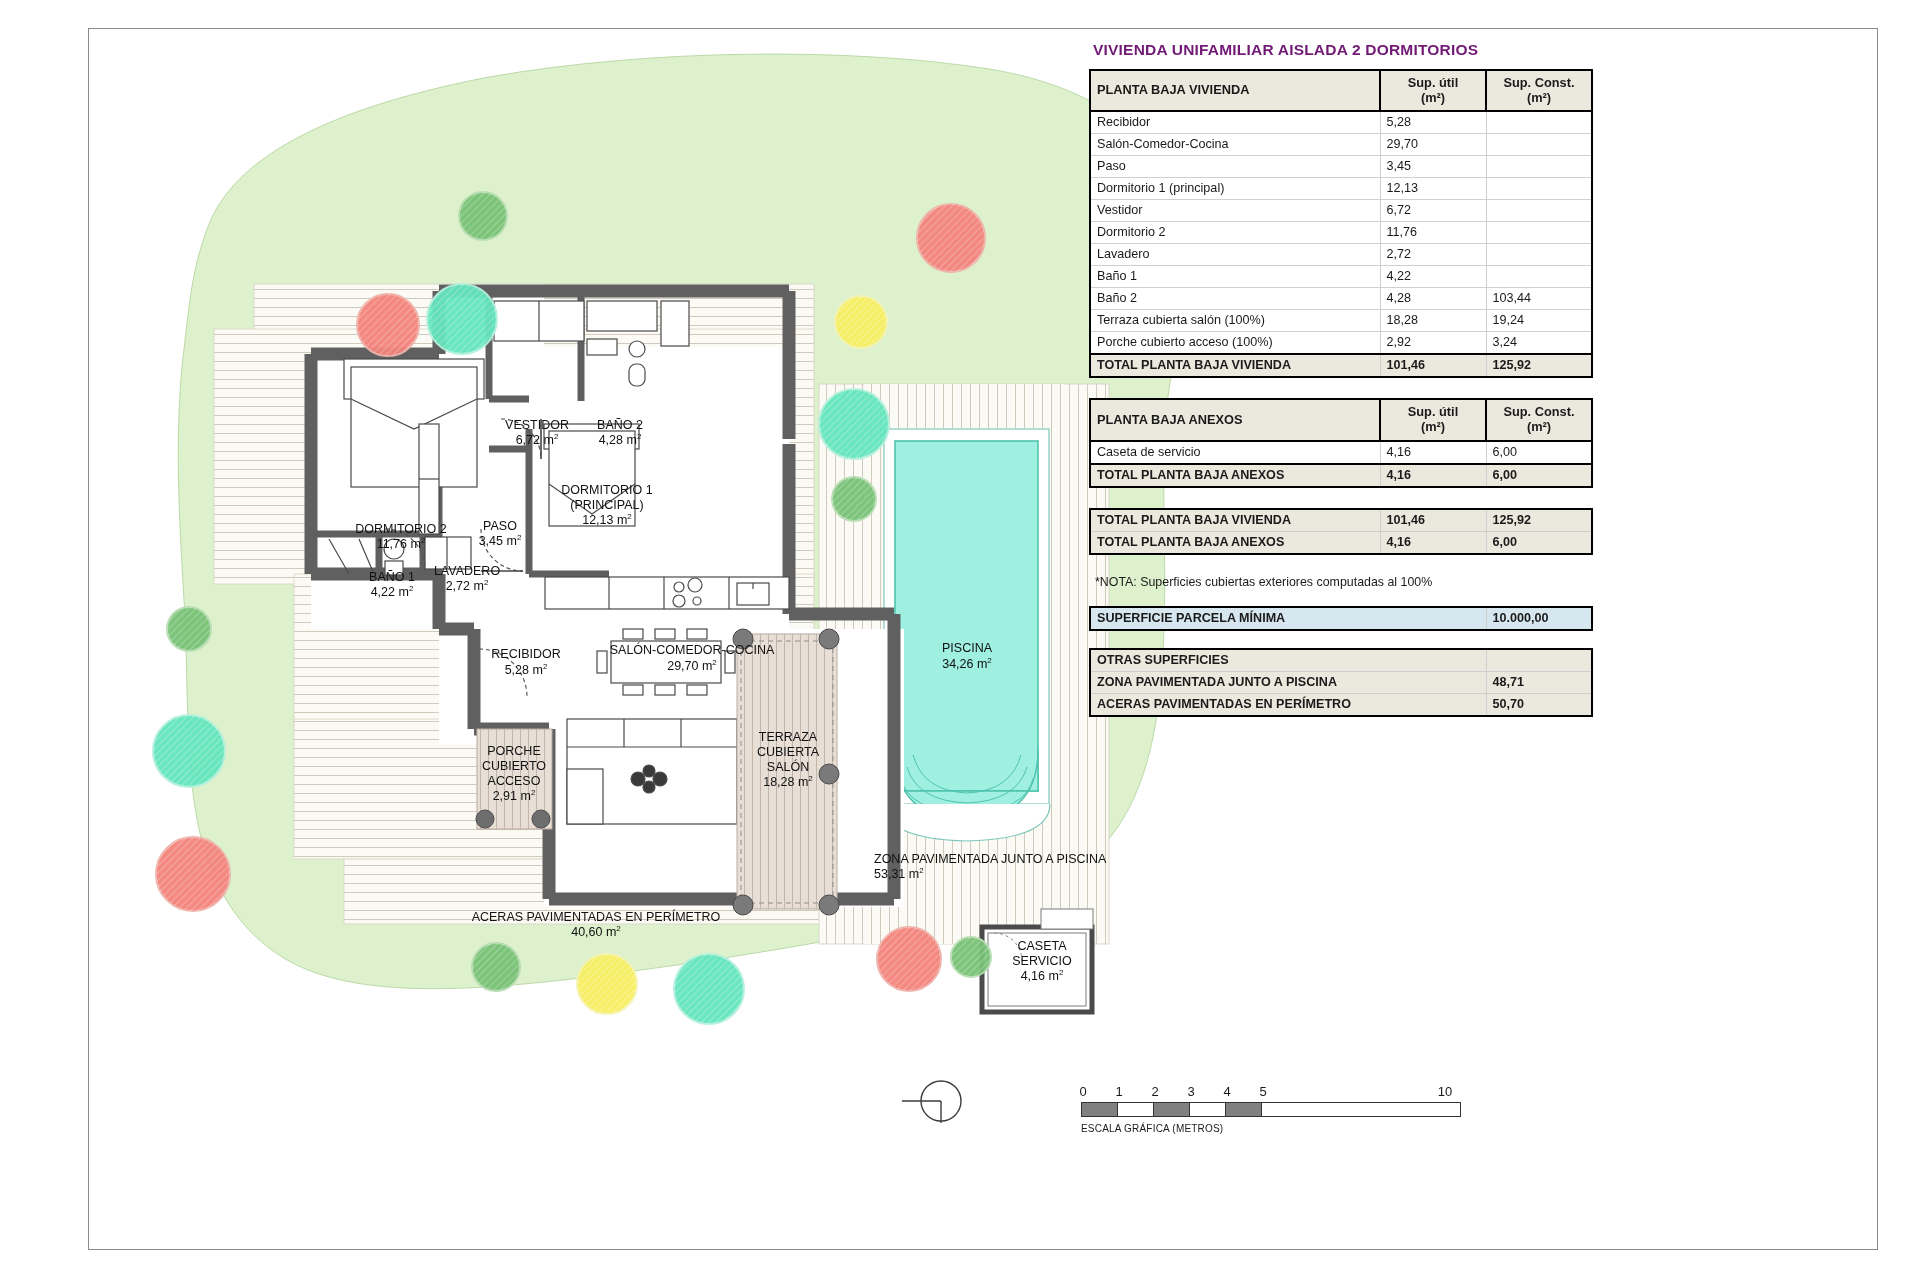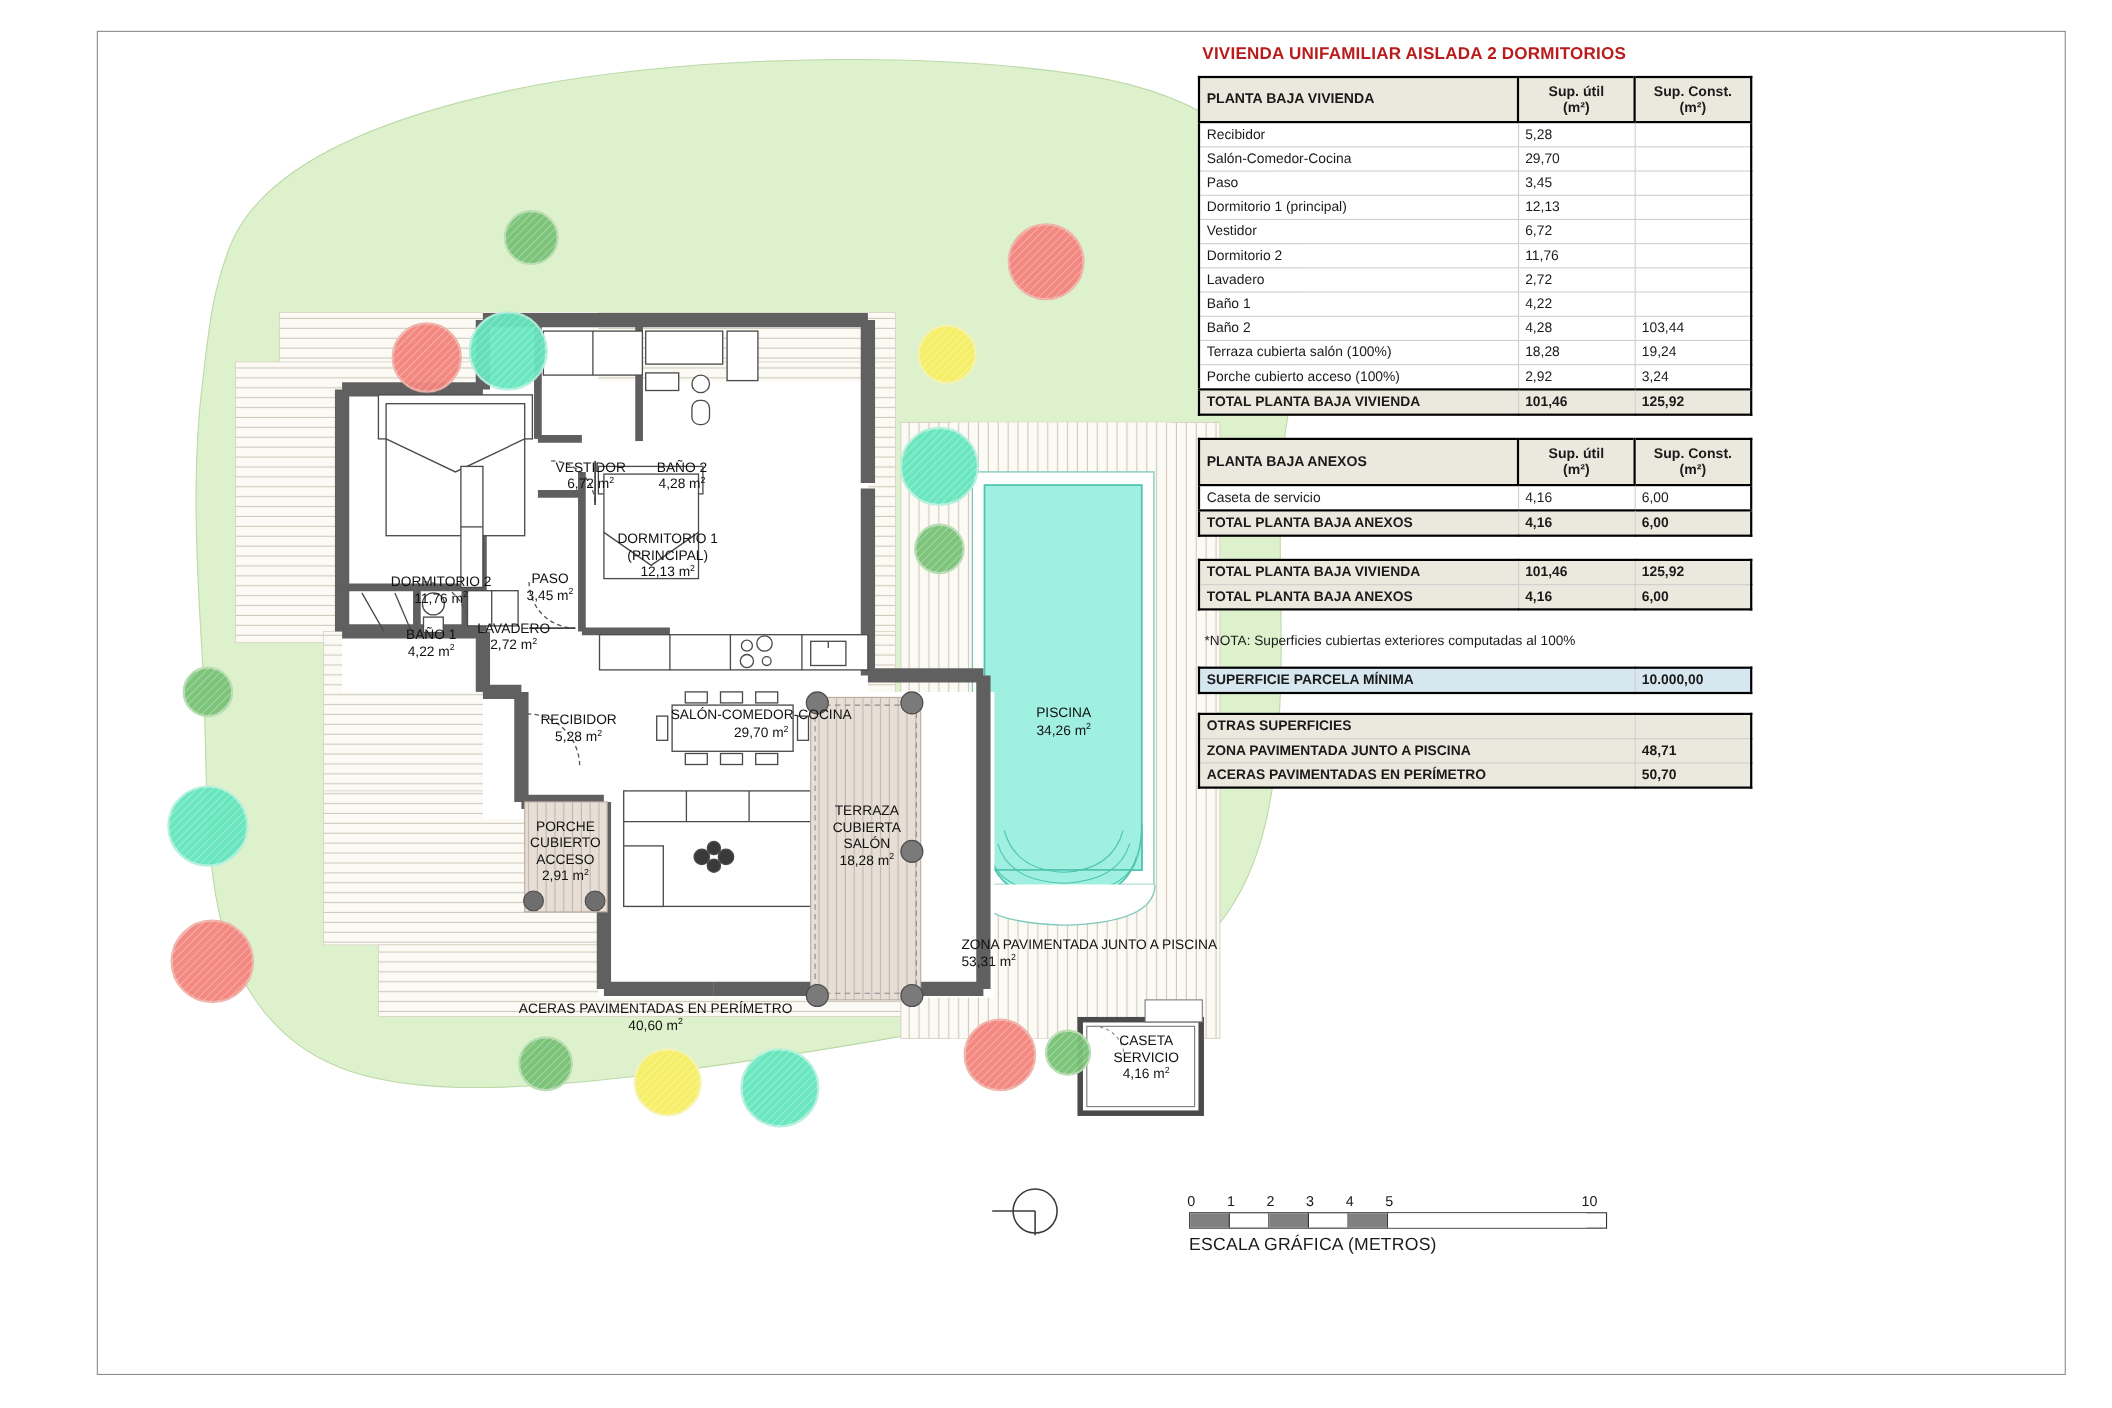--- a/index.html
+++ b/index.html
@@ -36,21 +36,21 @@
   
   #tables {
     position: absolute;
     left: 1000px; top: 0;
     width: 540px;
     padding: 8px 0 0 0;
   }
   .maintitle {
     font-size: 15.5px;
     font-weight: bold;
-    color: #b91c1c;
+    color: #701a75;
     letter-spacing: .2px;
     padding: 4px 0 10px 4px;
     white-space: nowrap;
   }
   table.t {
     border-collapse: collapse;
     width: 502px;
     margin-bottom: 0;
     table-layout: fixed;
   }
@@ -126,21 +126,21 @@
     height: 15px;
     border: 1px solid #333;
     background: #ffffff;
     display: flex;
   }
   .sb-seg { height: 100%; border-right: 1px solid #333; }
   .sb-seg.dark { background: #808080; }
   .sb-seg.last { border-right: none; background: #ffffff; }
   .sb-cap {
     margin-top: 6px;
-    font-size: 16px;
+    font-size: 10px;
     color: #1a1a1a;
     letter-spacing: .2px;
   }
 </style>
 </head>
 <body>
 
 <div id="sheet">
   <div id="frame">
 

